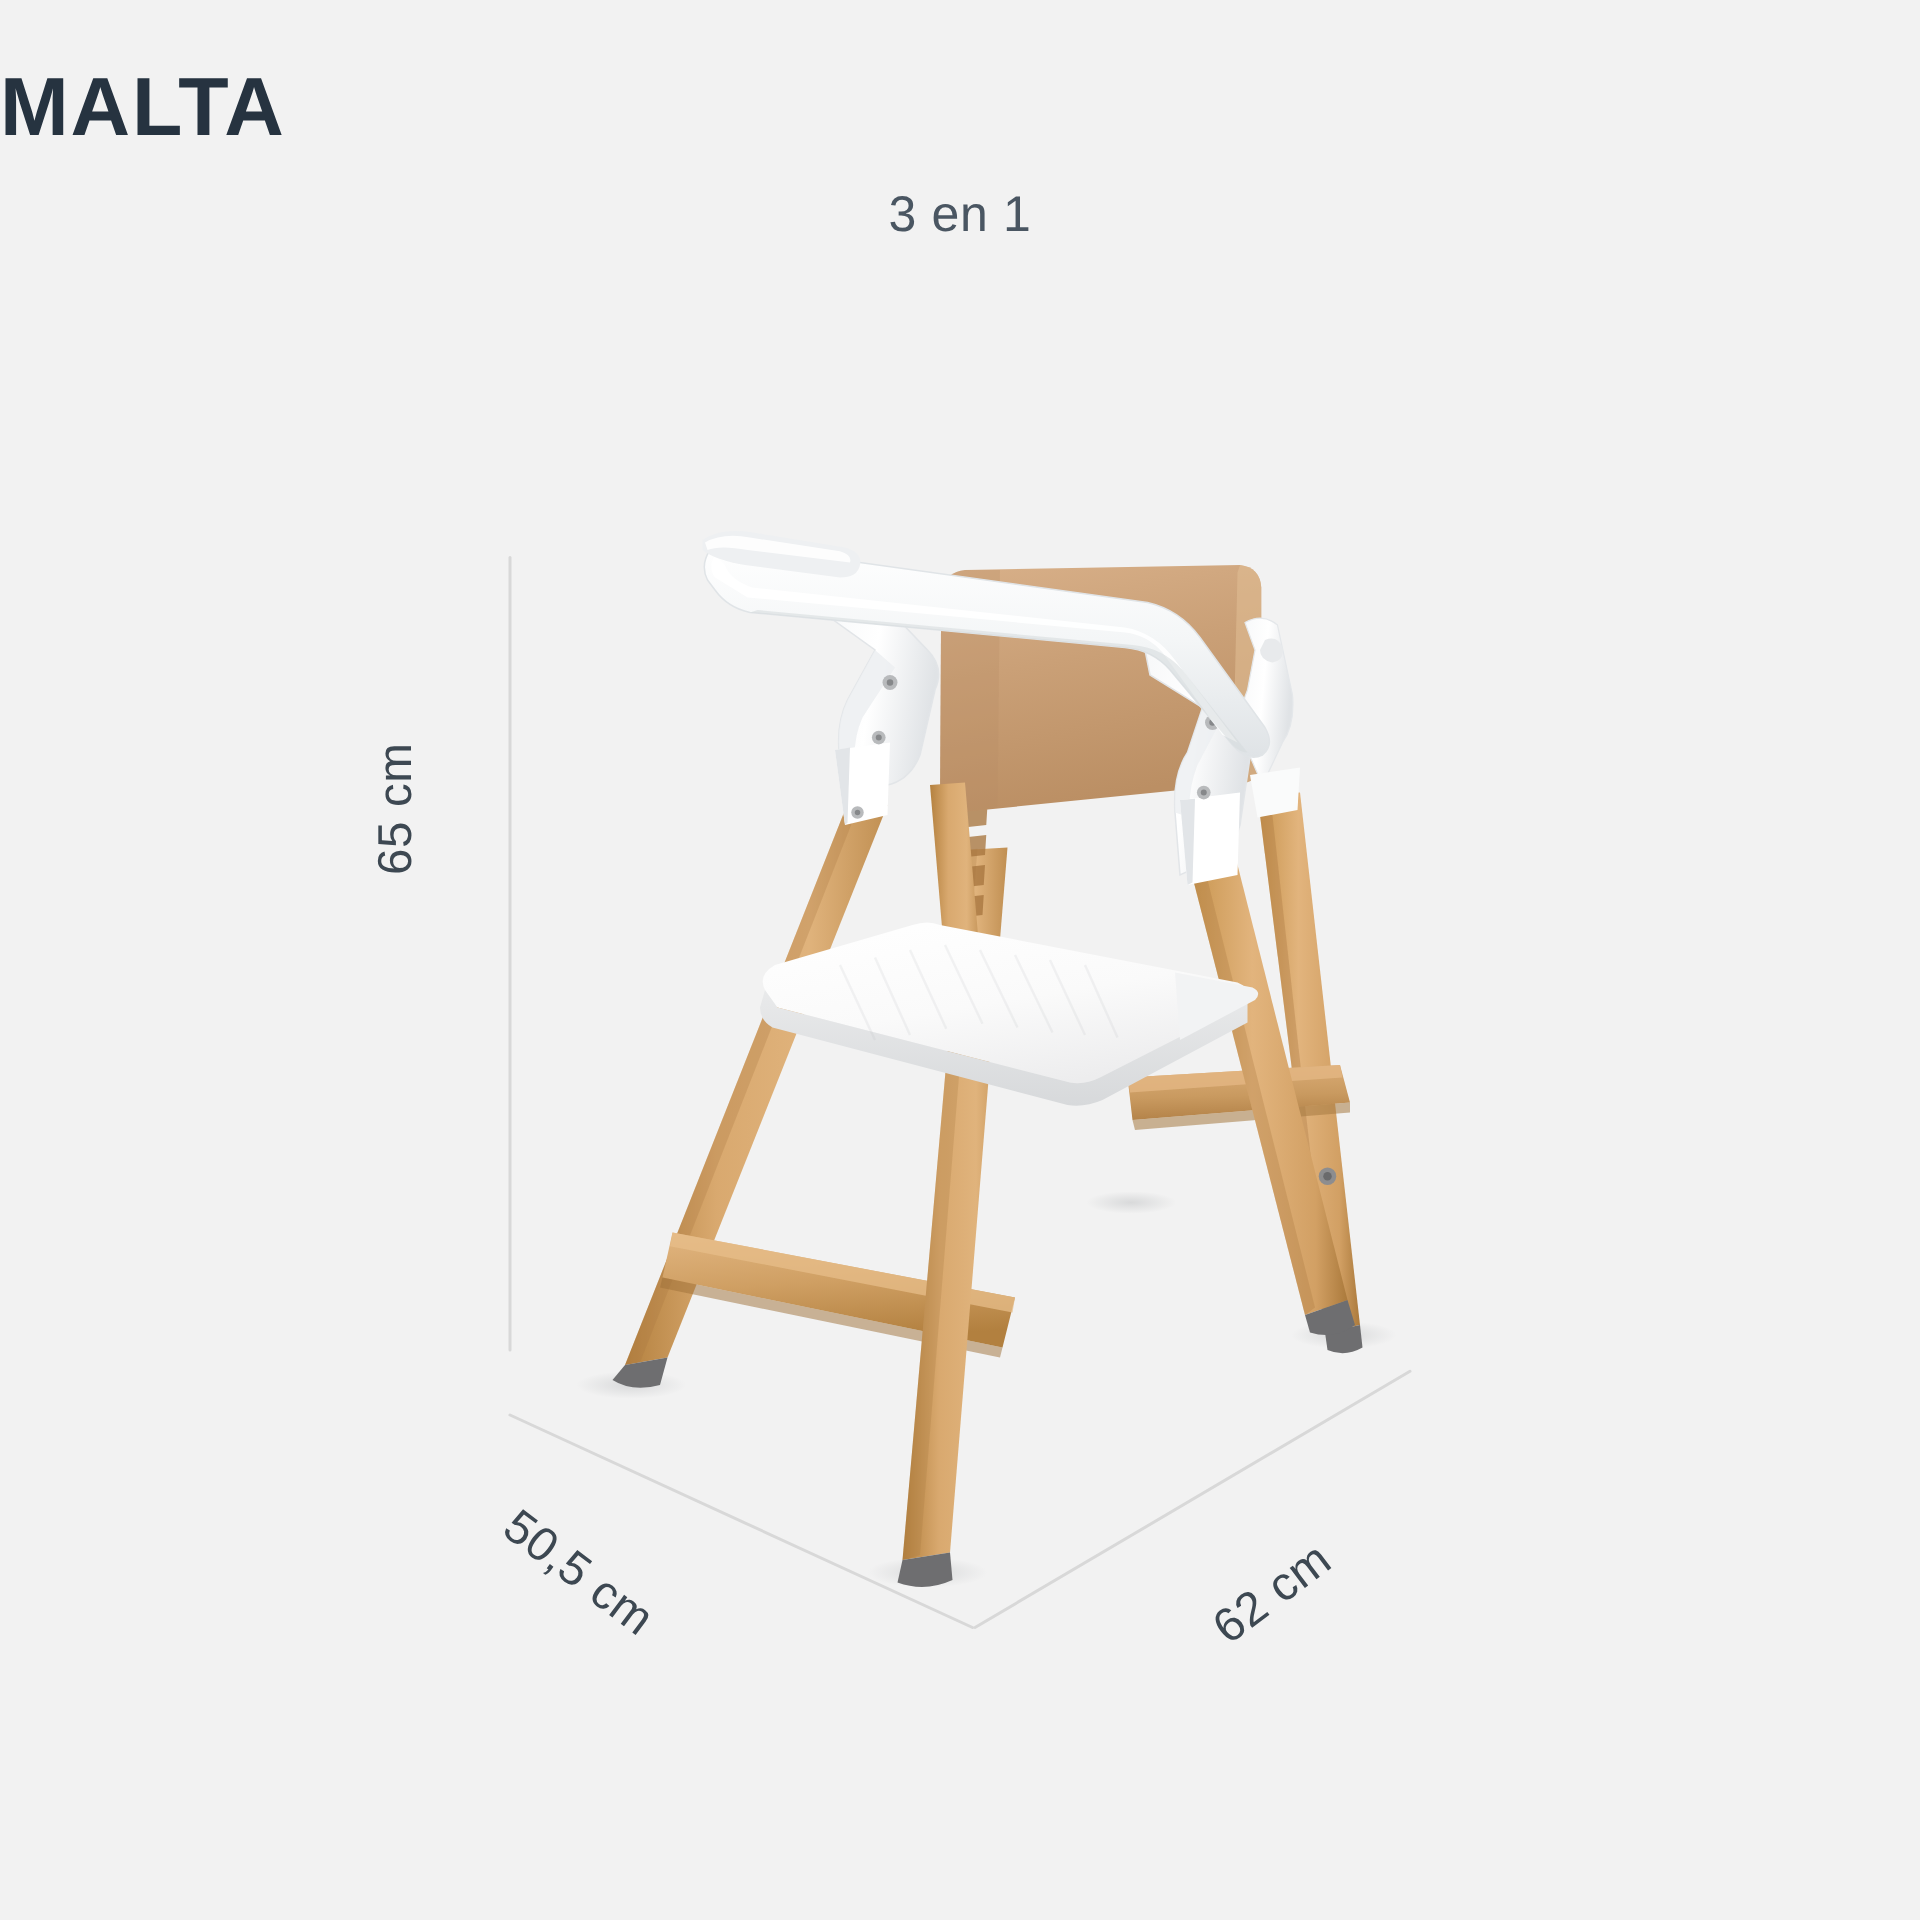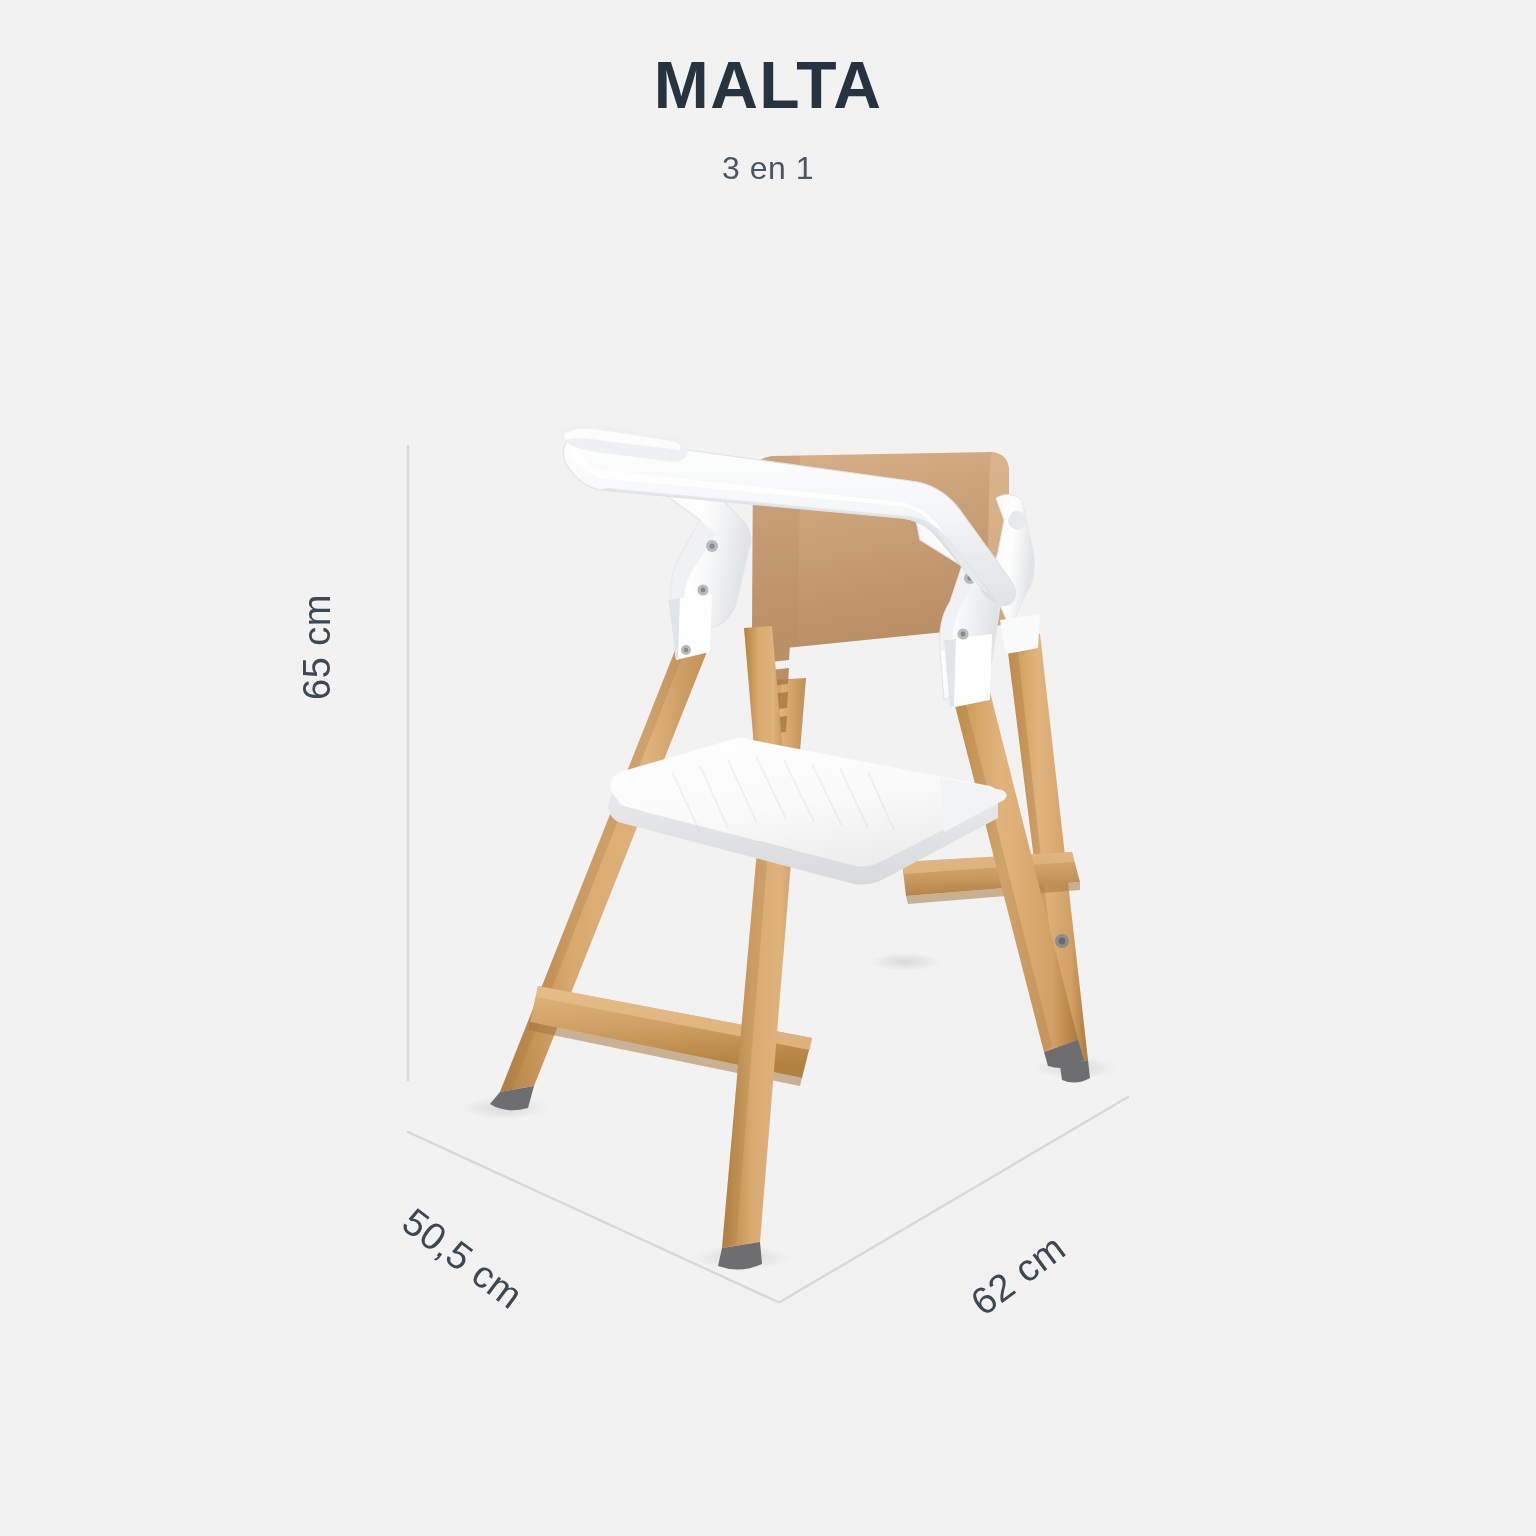--- a/index.html
+++ b/index.html
@@ -16,34 +16,34 @@
     font-family: "Liberation Sans", "DejaVu Sans", sans-serif;
     overflow: hidden;
   }
 
   
   .title {
     position: absolute;
     top: 52px;
     left: 0;
     width: 1536px;
-    text-align: center;
+    text-align: left;
     font-size: 66px;
     font-weight: 700;
     letter-spacing: 1.5px;
     color: #263340;
     line-height: 1;
   }
   .subtitle {
     position: absolute;
     top: 152px;
     left: 0;
     width: 1536px;
     text-align: center;
-    font-size: 32px;
+    font-size: 40px;
     font-weight: 400;
     letter-spacing: 0.5px;
     color: #4a5662;
     line-height: 1;
   }
 
   
   .dim-layer {
     position: absolute;
     inset: 0;

